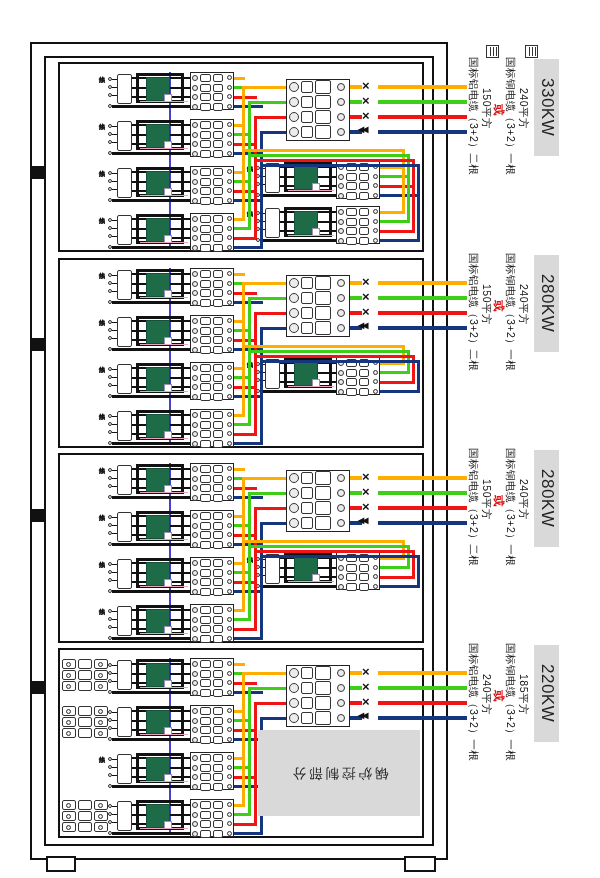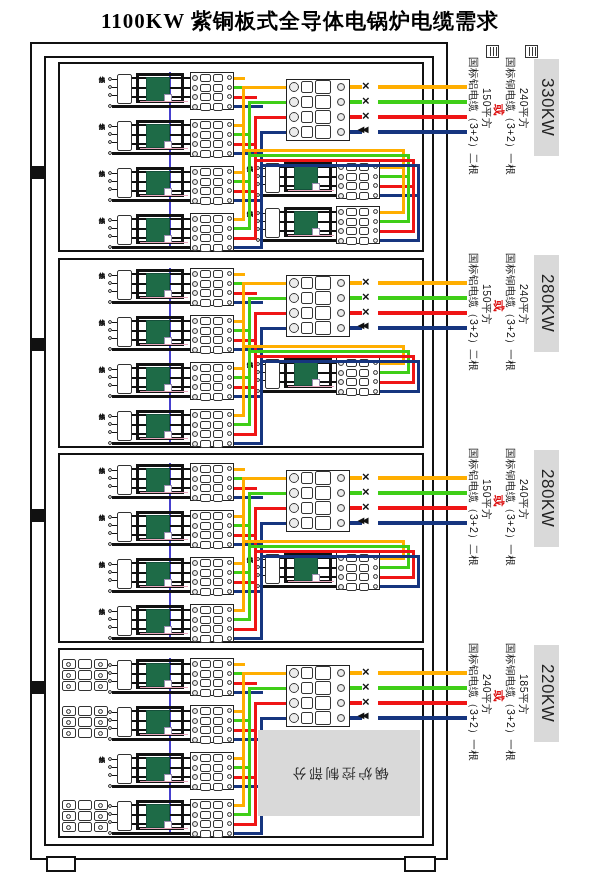--- a/index.html
+++ b/index.html
@@ -19,21 +19,20 @@
   .vup{text-orientation:upright;letter-spacing:0;}
   .sym{position:absolute;color:#111;font-weight:bold;}
   .graybox{position:absolute;background:#D9D9D9;}
   .tab{position:absolute;background:#111;}
   .cableicon{position:absolute;border:1.5px solid #333;background:#fff;box-sizing:border-box;}
 </style>
 </head>
 <body>
 
 <div id="stage">
-  <div id="title">1100KW 紫铜板式全导体电锅炉电缆需求</div>
 
   <div class="frame" style="left:30px;top:42px;width:418px;height:818px;"></div>
   <div class="frame" style="left:44px;top:56px;width:390px;height:790px;"></div>
   <div class="frame" style="left:46px;top:856px;width:30px;height:16px;"></div>
   <div class="frame" style="left:404px;top:856px;width:32px;height:16px;"></div>
   <div class="tab" style="left:30px;top:166px;width:15px;height:13px;"></div>
   <div class="tab" style="left:30px;top:338px;width:15px;height:13px;"></div>
   <div class="tab" style="left:30px;top:509px;width:15px;height:13px;"></div>
   <div class="tab" style="left:30px;top:681px;width:15px;height:13px;"></div>
   <div class="cableicon" style="left:486px;top:45px;width:13px;height:13px;">

